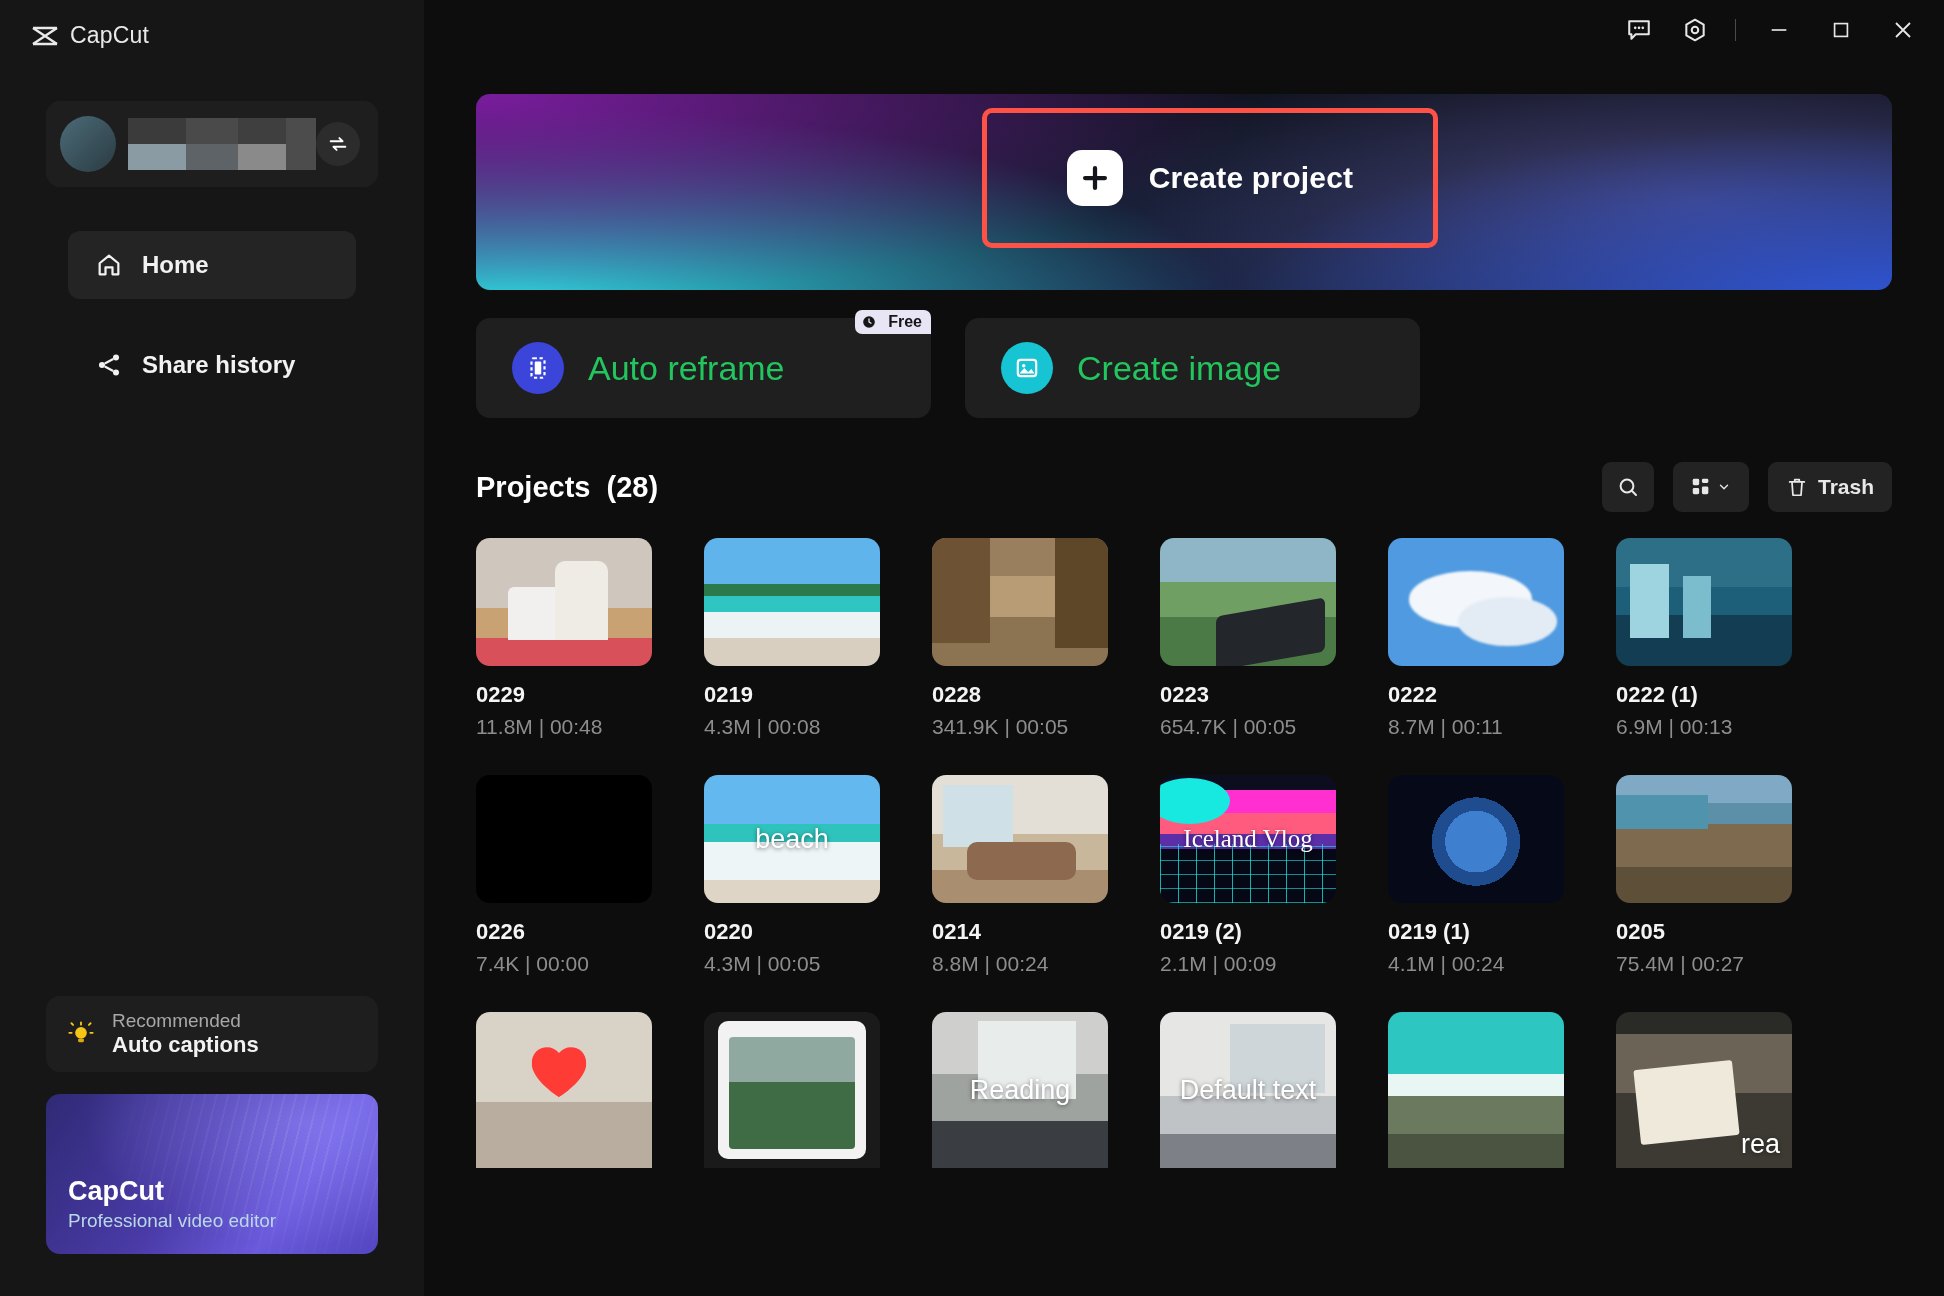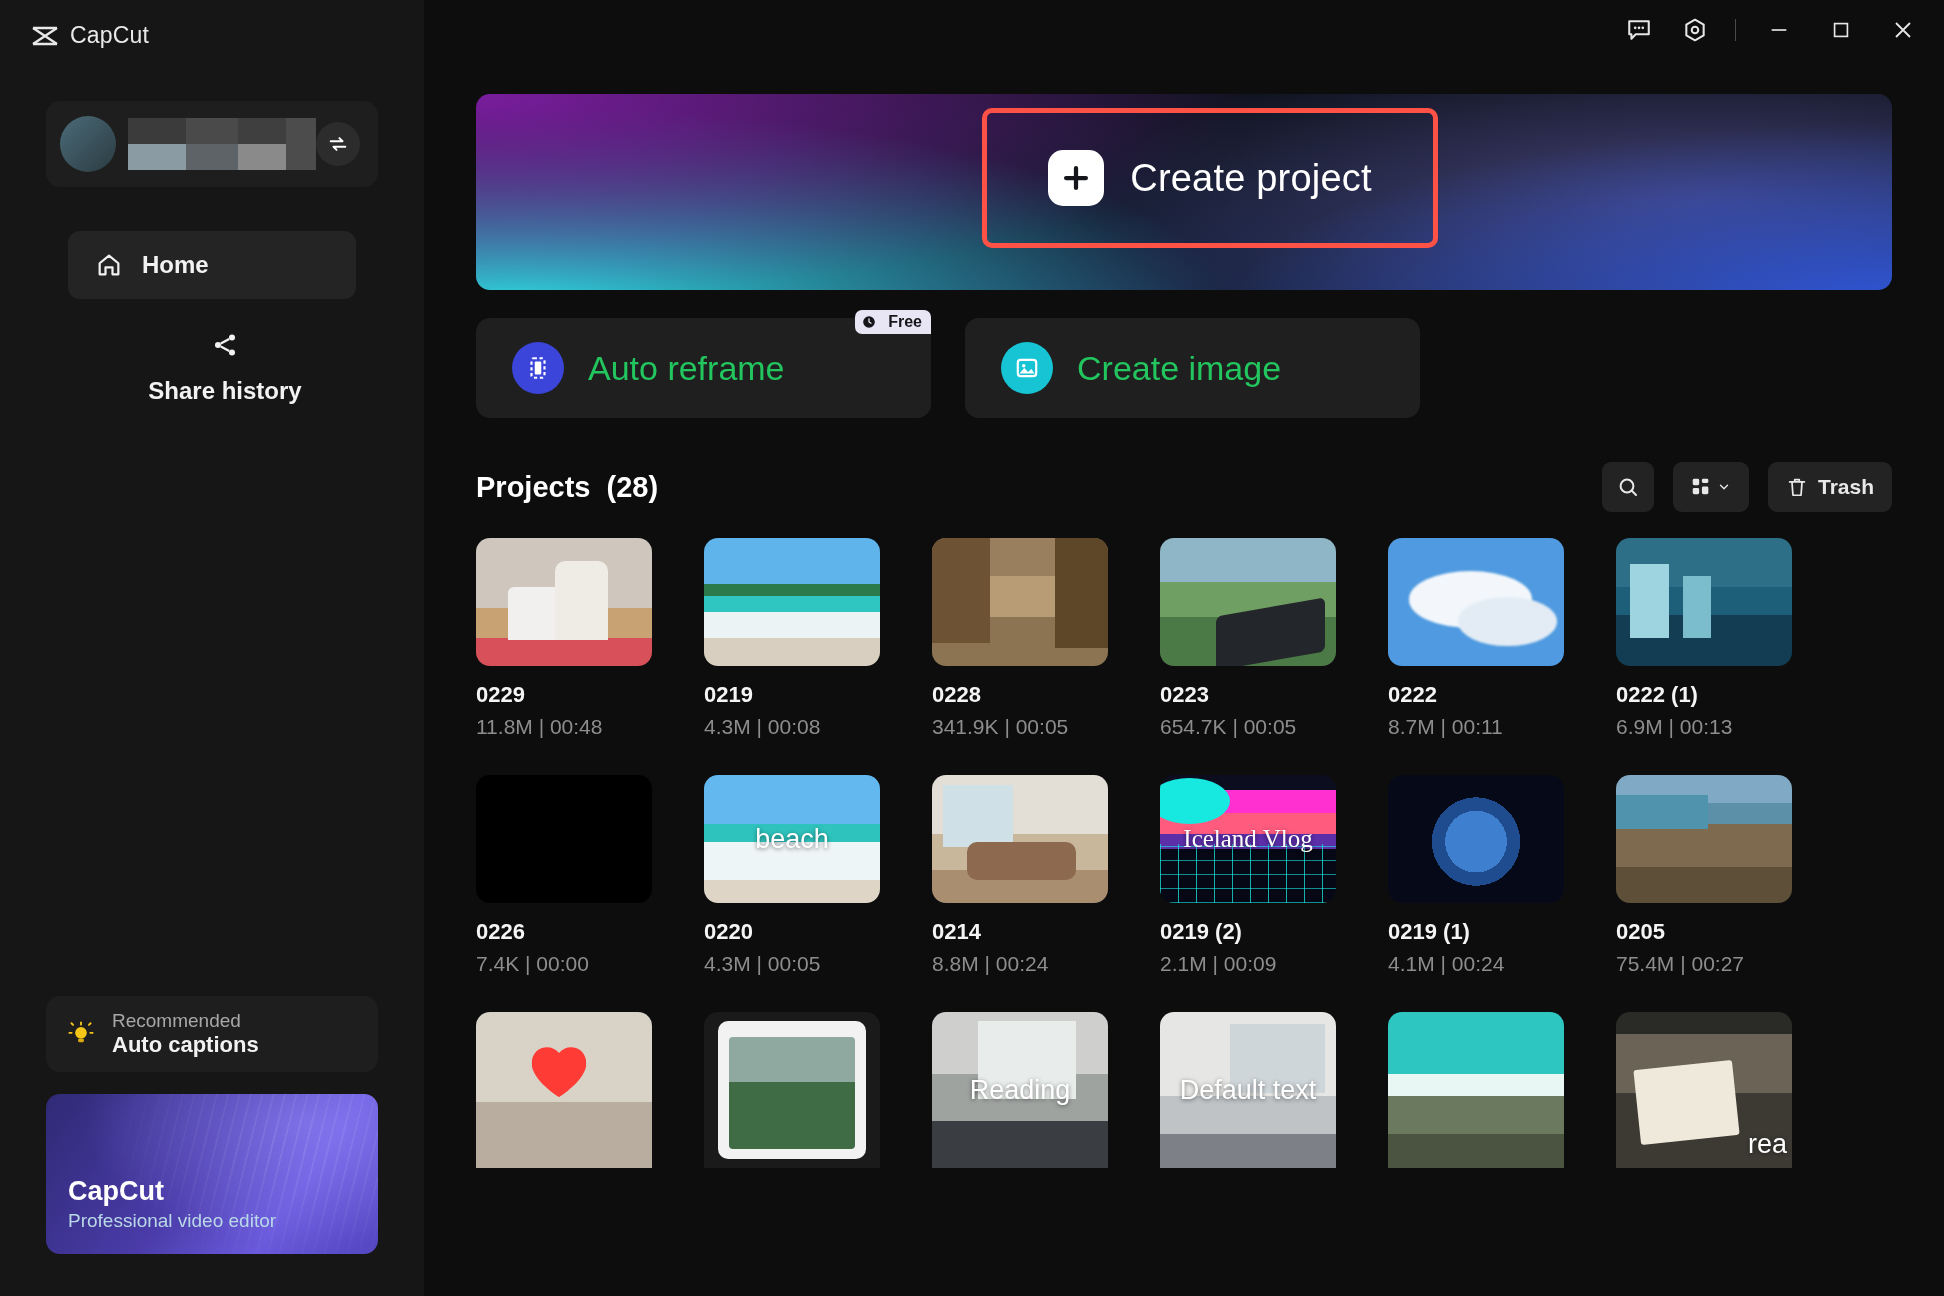--- a/index.html
+++ b/index.html
@@ -50,21 +50,21 @@
   }
 
   .nav { margin-top: 44px; padding: 0 68px; }
   .nav-item {
     height: 68px; border-radius: 12px;
     display: flex; align-items: center; gap: 18px;
     padding-left: 26px; color: #f2f2f2;
     font-size: 24px; font-weight: 700;
   }
   .nav-item.active { background: #242424; }
-  .nav-item + .nav-item { margin-top: 32px; flex-direction: column; }
+  .nav-item + .nav-item { margin-top: 32px; }
   .nav-icon { width: 30px; height: 30px; display: flex; align-items: center; justify-content: center; }
 
   .side-bottom { position: absolute; left: 46px; right: 46px; bottom: 42px; }
   .rec-card {
     background: #1e1e1e; border-radius: 14px;
     height: 76px; display: flex; align-items: center; gap: 16px;
     padding: 0 20px;
   }
   .bulb { width: 30px; height: 30px; flex: 0 0 30px; display:flex; align-items:center; justify-content:center; }
   .rec-l1 { font-size: 19px; color: #a8a8a8; line-height: 1.15; }
@@ -117,21 +117,21 @@
     position: absolute; left: 506px; top: 14px;
     width: 456px; height: 140px;
     border: 5px solid #ff5247; border-radius: 10px;
     display: flex; align-items: center; justify-content: center; gap: 26px;
   }
   .cp-plus {
     width: 56px; height: 56px; border-radius: 15px; background: #ffffff;
     display: flex; align-items: center; justify-content: center;
     color: #14161c; font-size: 40px; line-height: 1; font-weight: 300;
   }
-  .cp-label { font-size: 38px; font-weight: 400; color: #ffffff; letter-spacing: .2px; text-align: center; }
+  .cp-label { font-size: 30px; font-weight: 700; color: #ffffff; letter-spacing: .2px; text-align: center; }
 
   .quick-row { display: flex; gap: 34px; margin-top: 28px; }
   .quick {
     width: 455px; height: 100px; background: #1f1f1f; border-radius: 14px;
     display: flex; align-items: center; gap: 24px; padding-left: 36px;
     position: relative;
   }
   .q-ico { width: 52px; height: 52px; border-radius: 50%; display:flex; align-items:center; justify-content:center; flex:0 0 52px;}
   .q-ico.blue { background: #3b45d9; }
   .q-ico.cyan { background: #16c4d4; }
@@ -518,21 +518,21 @@
                 <div class="ov">Default text</div>
               </div>
           </div>
           <div class="card">
             <div class="thumb t-ocean">
                 <div class="ov"></div>
               </div>
           </div>
           <div class="card">
             <div class="thumb t-book">
-                <div class="ov" style="text-align:right;padding-right:5px;top:auto;bottom:8px;transform:none">rea</div>
+                <div class="ov" style="text-align:right;padding-right:12px;top:auto;bottom:8px;transform:none">rea</div>
               </div>
           </div>
         </div>
 
       </div>
     </div>
   </section>
 </div>
 
 </body></html>

